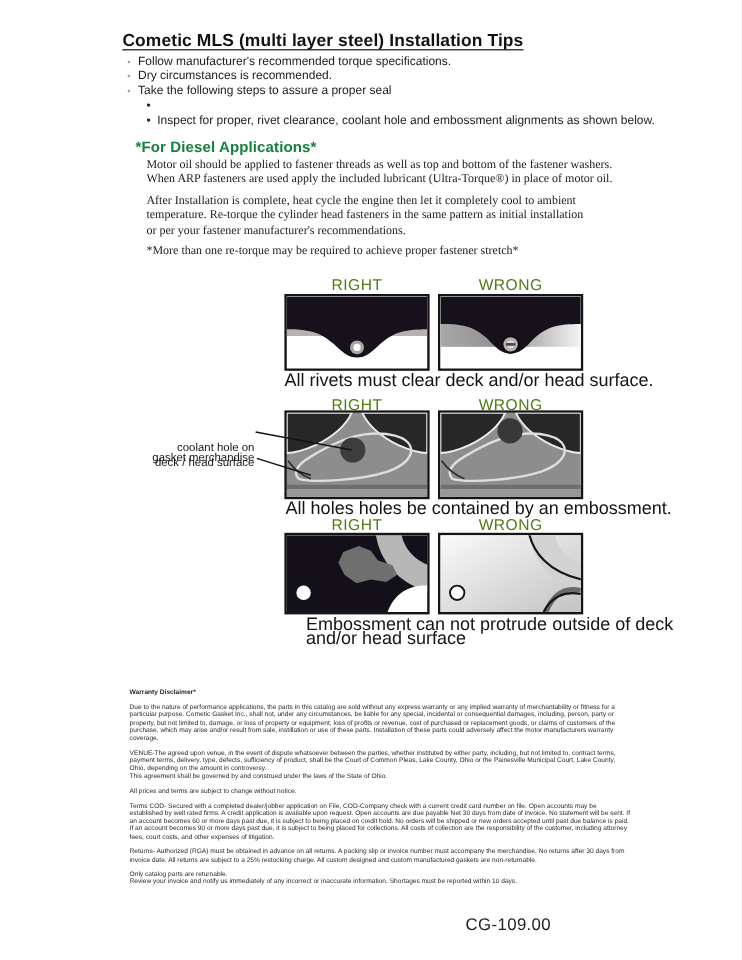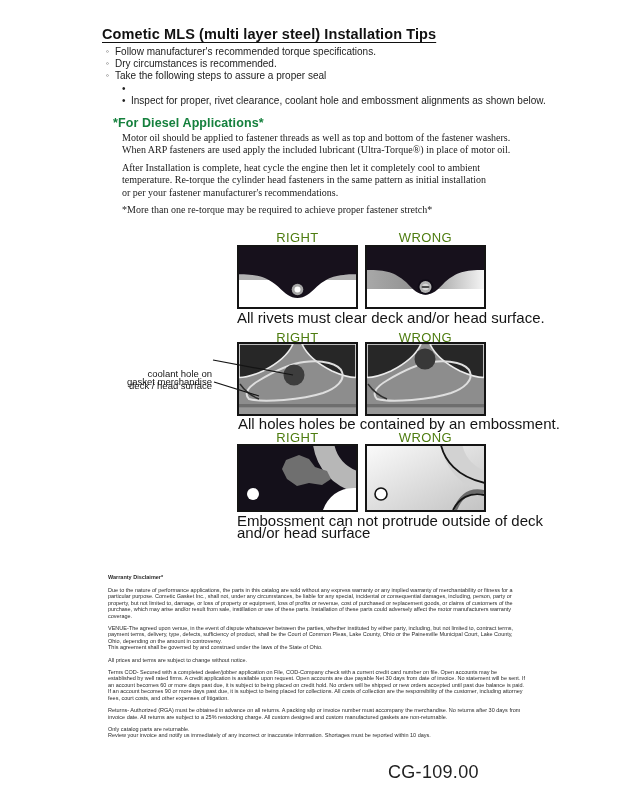--- a/index.html
+++ b/index.html
@@ -24,21 +24,21 @@
   .p2{top:162px;}
   .p3{top:204px;}
   .rw-label{width:121px;text-align:center;font-size:13px;letter-spacing:.4px;color:#4d7c0f;}
   .panel{width:121px;border:2px solid #141414;box-sizing:border-box;background:#fff;}
   .panel svg{display:block;width:100%;height:100%;}
   .cap{font-size:15px;line-height:12.3px;color:#141414;white-space:pre-line;}
   .anno{width:140px;text-align:right;font-size:9.5px;line-height:11.5px;color:#141414;}
   .disc{left:108px;top:574px;width:418px;color:#2a2a2a;}
   .disc h4{margin:0 0 7px 0;font-size:5.5px;font-weight:bold;}
   .disc p{margin:0 0 6px 0;font-size:5.5px;line-height:6.4px;white-space:pre-line;}
-  .footer{left:388px;top:762px;font-size:18px;letter-spacing:.3px;color:#222;}
+  .footer{left:388px;top:762px;font-size:14px;letter-spacing:.3px;color:#222;}
 </style>
 </head>
 <body>
 
 <div class="page">
 
   <div class="abs title">Cometic MLS (multi layer steel) Installation Tips</div>
 
   <div class="abs bullets">
     <div class="b-row">
@@ -165,21 +165,21 @@
         </linearGradient>
       </defs>
       <rect width="117" height="64" fill="url(#g3w)"></rect>
       <path d="M84,-6 C86,16 100,32 124,38" fill="none" stroke="#d2d2d2" stroke-width="21"></path>
       <path d="M73,-6 C76,15 91,31 118,37" fill="none" stroke="#141414" stroke-width="1.8"></path>
       <path d="M117,46 C104,43 94,49 88,64" fill="none" stroke="#6a6a6a" stroke-width="4"></path>
       <path d="M117,49 C103,46 92,52 86,64" fill="none" stroke="#141414" stroke-width="1.8"></path>
       <circle cx="14" cy="48" r="6" fill="#ffffff" stroke="#141414" stroke-width="1.6"></circle>
     </svg>
   </div>
-  <div class="abs cap" style="left:237px;top:515px;">Embossment can not protrude outside of deck
+  <div class="abs cap" style="left:255px;top:515px;">Embossment can not protrude outside of deck
 and/or head surface</div>
 
   <div class="abs disc">
     <h4>Warranty Disclaimer*</h4>
     <p>Due to the nature of performance applications, the parts in this catalog are sold without any express warranty or any implied warranty of merchantability or fitness for a particular purpose.  Cometic Gasket Inc., shall not, under any circumstances, be liable for any special, incidental or consequential damages, including, person, party or property, but not limited to, damage, or loss of property or equipment, loss of profits or revenue, cost of purchased or replacement goods, or claims of customers of the purchase, which may arise and/or result from sale, instillation or use of these parts.  Installation of these parts could adversely affect the motor manufacturers warranty coverage.</p>
     <p>VENUE-The agreed upon venue, in the event of dispute whatsoever between the parties, whether instituted by either party, including, but not limited to, contract terms, payment terms, delivery, type, defects, sufficiency of product, shall be the Court of Common Pleas, Lake County, Ohio or the Painesville Municipal Court, Lake County, Ohio, depending on the amount in controversy.
 This agreement shall be governed by and construed under the laws of the State of Ohio.</p>
     <p>All prices and terms are subject to change without notice.</p>
     <p>Terms COD- Secured with a completed dealer/jobber application on File, COD-Company check with a current credit card number on file.  Open accounts may be established by well rated firms.  A credit application is available upon request.  Open accounts are due payable Net 30 days from date of invoice.  No statement will be sent.  If an account becomes 60 or more days past due, it is subject to being placed on credit hold.  No orders will be shipped or new orders accepted until past due balance is paid.  If an account becomes 90 or more days past due, it is subject to being placed for collections.  All costs of collection are the responsibility of the customer, including attorney fees, court costs, and other expenses of litigation.</p>
     <p>Returns- Authorized (RGA) must be obtained in advance on all returns.  A packing slip or invoice number must accompany the merchandise.  No returns after 30 days from invoice date.  All returns are subject to a 25% restocking charge.  All custom designed and custom manufactured gaskets are non-returnable.</p>

